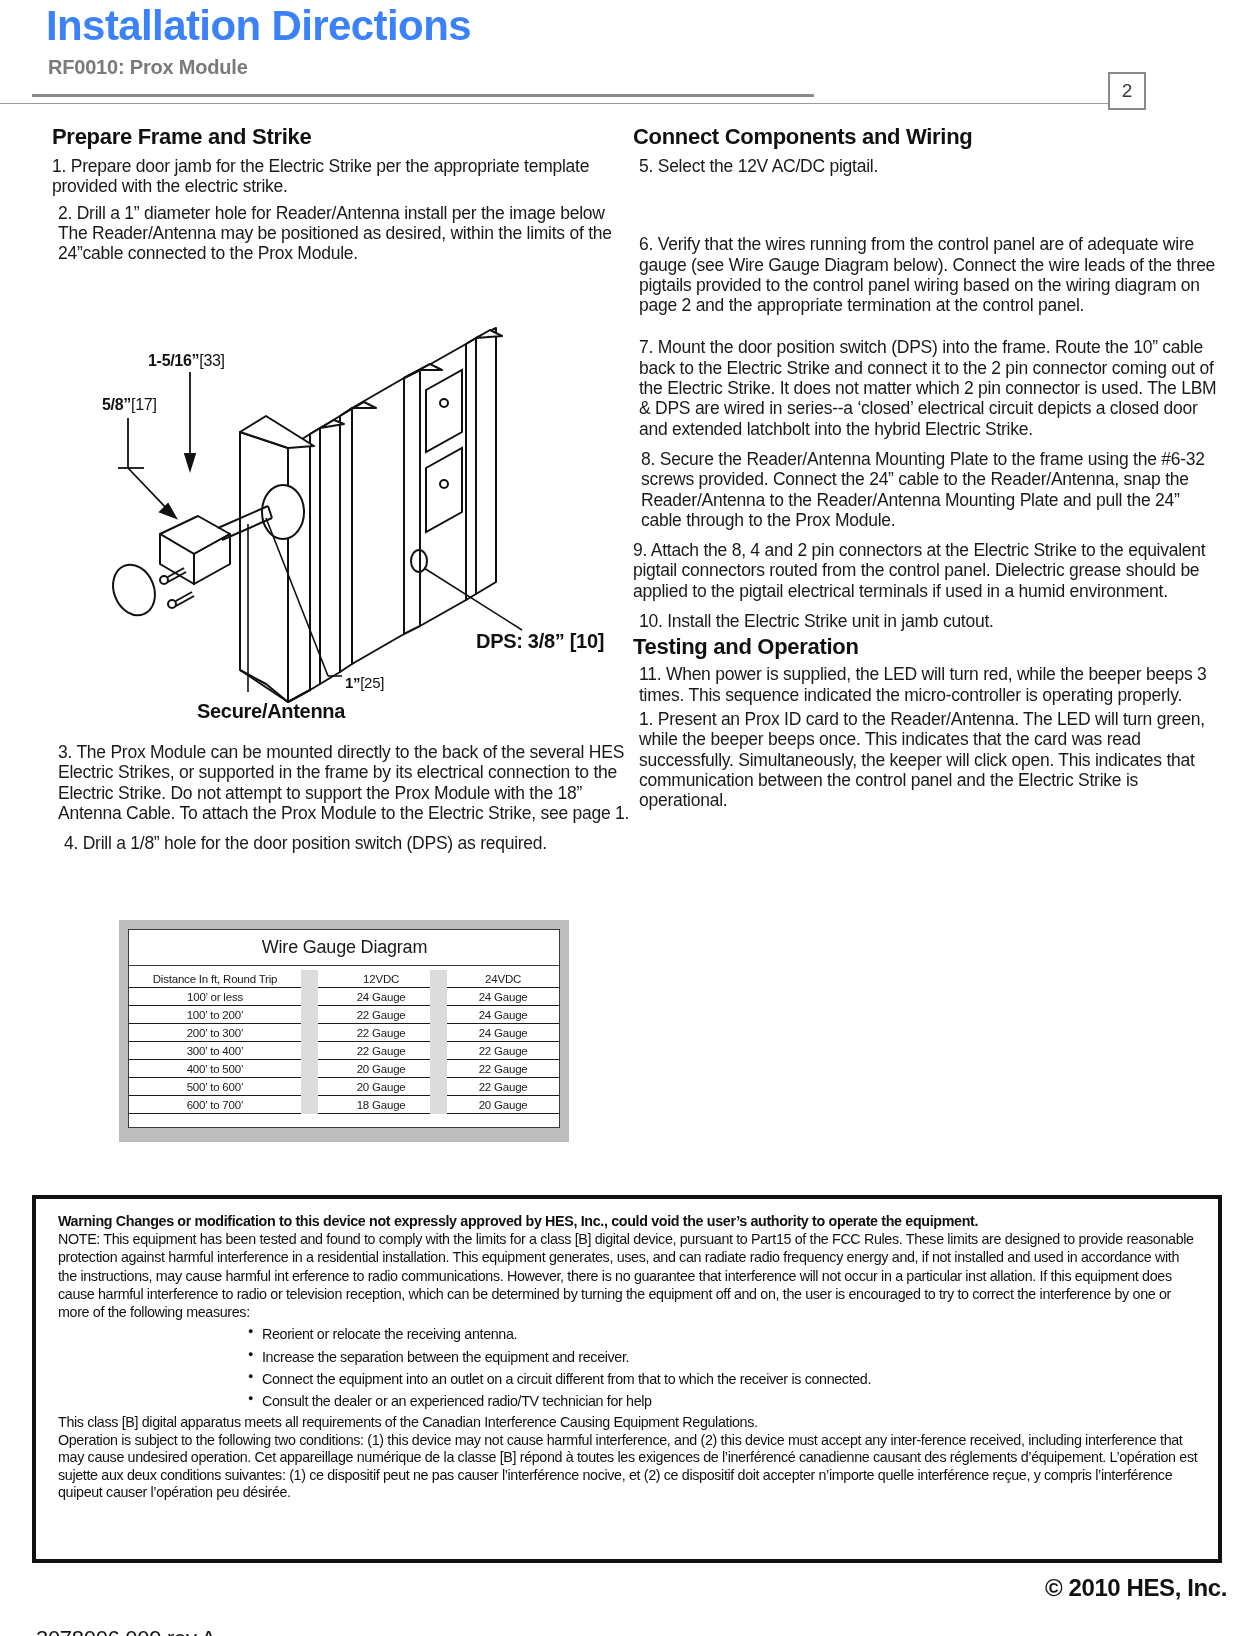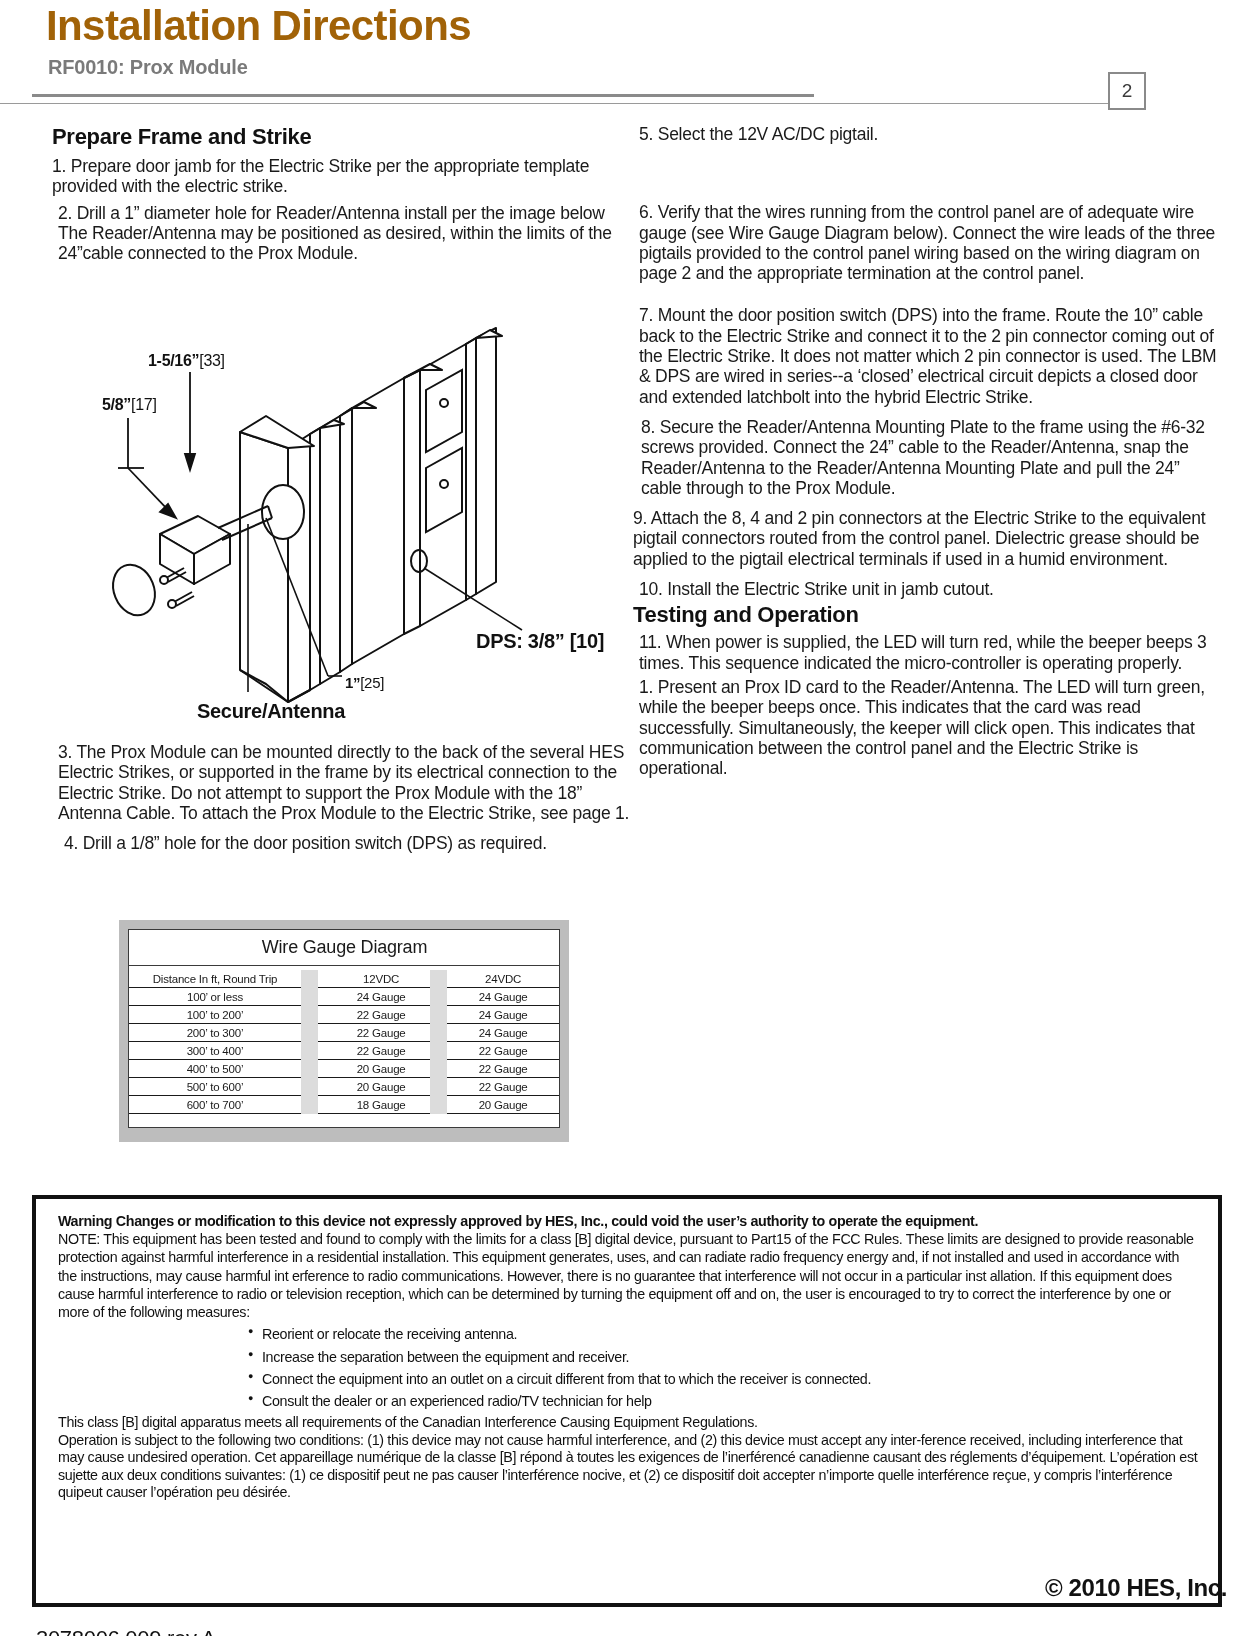--- a/index.html
+++ b/index.html
@@ -14,21 +14,21 @@
     overflow: hidden;
   }
 
   .page { position: relative; width: 1257px; height: 1636px; }
 
   
   .header { position: absolute; left: 0; top: 0; width: 1257px; height: 110px; }
   .doc-title {
     position: absolute; left: 46px; top: 2px;
     font-size: 42px; font-weight: bold; letter-spacing: -0.6px;
-    color: #a16207; white-space: nowrap;
+    color: #3b82f6; white-space: nowrap;
   }
   .doc-subtitle {
     position: absolute; left: 48px; top: 56px;
     font-size: 20px; font-weight: bold; color: #7a7a7a;
     letter-spacing: -0.2px; white-space: nowrap;
   }
   .header-rule-short {
     position: absolute; left: 32px; top: 94px; width: 782px; height: 3px;
     background: #8a8a8a;
   }
@@ -112,21 +112,21 @@
   table.wg th.c1, table.wg td.c1 { width: 26%; padding-left: 14px; }
   table.wg th.c2, table.wg td.c2 { width: 26%; }
   table.wg tr > th.c0, table.wg tr > th.c1, table.wg tr > th.c2,
   table.wg tr > td.c0, table.wg tr > td.c1, table.wg tr > td.c2 {
     border-bottom: 1px solid #1a1a1a;
   }
 
   
   .warn-box {
     position: absolute; left: 32px; top: 1195px;
-    width: 1190px; height: 412px;
+    width: 1190px; height: 368px;
     border: 4px solid #111; background: #fff;
   }
   .warn-inner { padding: 14px 18px 6px 22px; }
   .warn-head {
     font-size: 14.3px; font-weight: bold; letter-spacing: -0.35px;
     color: #111; line-height: 1.12; white-space: nowrap;
   }
   .warn-p {
     font-size: 14.3px; line-height: 1.28; letter-spacing: -0.35px;
     color: #111; margin-top: 1px;
@@ -343,20 +343,21 @@
             <td class="c1">18 Gauge</td>
             <td class="sp"></td>
             <td class="c2">20 Gauge</td>
           </tr>
         </tbody>
       </table>
     </div>
   </div>
 
   <div class="col-right">
+    <h2 class="section">Connect Components and Wiring</h2>
     <p class="step indent" style="margin-bottom:58px;">5. Select the 12V AC/DC pigtail.</p>
     <p class="step indent" style="margin-bottom:22px;">6. Verify that the wires running from the control panel are of adequate wire gauge (see Wire Gauge Diagram below).  Connect the wire leads of the three pigtails provided to the control panel wiring based on the wiring diagram on page 2 and the appropriate termination at the control panel.</p>
     <p class="step indent" style="margin-bottom:10px;">7. Mount the door position switch (DPS) into the frame.  Route the 10” cable back to the Electric Strike and connect it to the 2 pin connector coming out of the Electric Strike.  It does not matter which 2 pin connector is used.  The LBM &amp; DPS are wired in series--a ‘closed’ electrical circuit depicts a closed door and extended latchbolt into the hybrid Electric Strike.</p>
     <p class="step" style="margin-bottom:10px;margin-left:8px;">8. Secure the Reader/Antenna Mounting Plate to the frame using the #6-32 screws provided.  Connect the 24” cable to the Reader/Antenna, snap the Reader/Antenna to the Reader/Antenna Mounting Plate and pull the 24” cable through to the Prox Module.</p>
     <p class="step" style="margin-bottom:10px;">9. Attach the 8, 4 and 2 pin connectors at the Electric Strike to the equivalent pigtail connectors routed from the control panel.  Dielectric grease should be applied to the pigtail electrical terminals if used in a humid environment.</p>
     <p class="step indent" style="margin-bottom:3px;">10. Install the Electric Strike unit in jamb cutout.</p>
     <h2 class="section" style="margin-bottom:4px;">Testing and Operation</h2>
     <p class="step indent" style="margin-bottom:4px;">11. When power is supplied, the LED will turn red, while the beeper beeps 3 times.  This sequence indicated the micro-controller is operating properly.</p>
     <p class="step indent">1.  Present an Prox ID card to the Reader/Antenna. The LED will turn green, while the beeper beeps once.  This indicates that the card was read successfully.  Simultaneously, the keeper will click open.  This indicates that communication between the control panel and the Electric Strike is operational.</p>
   </div>

